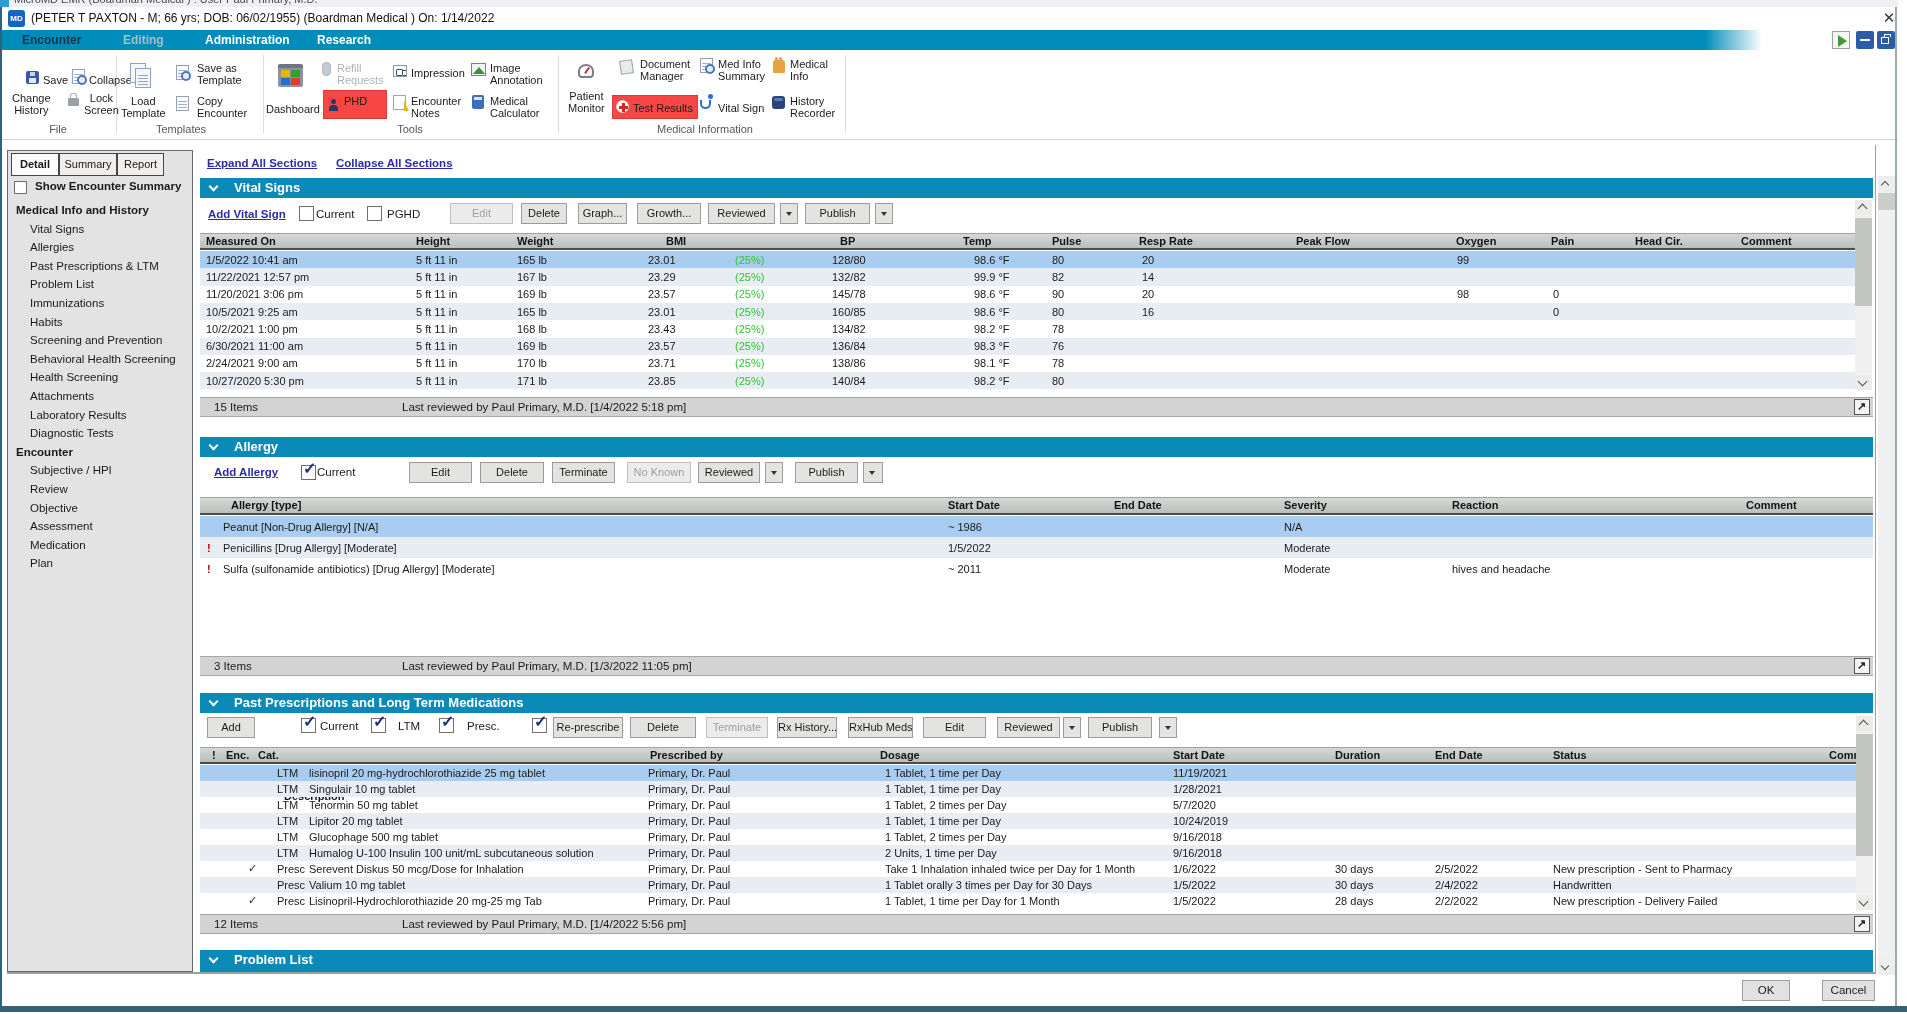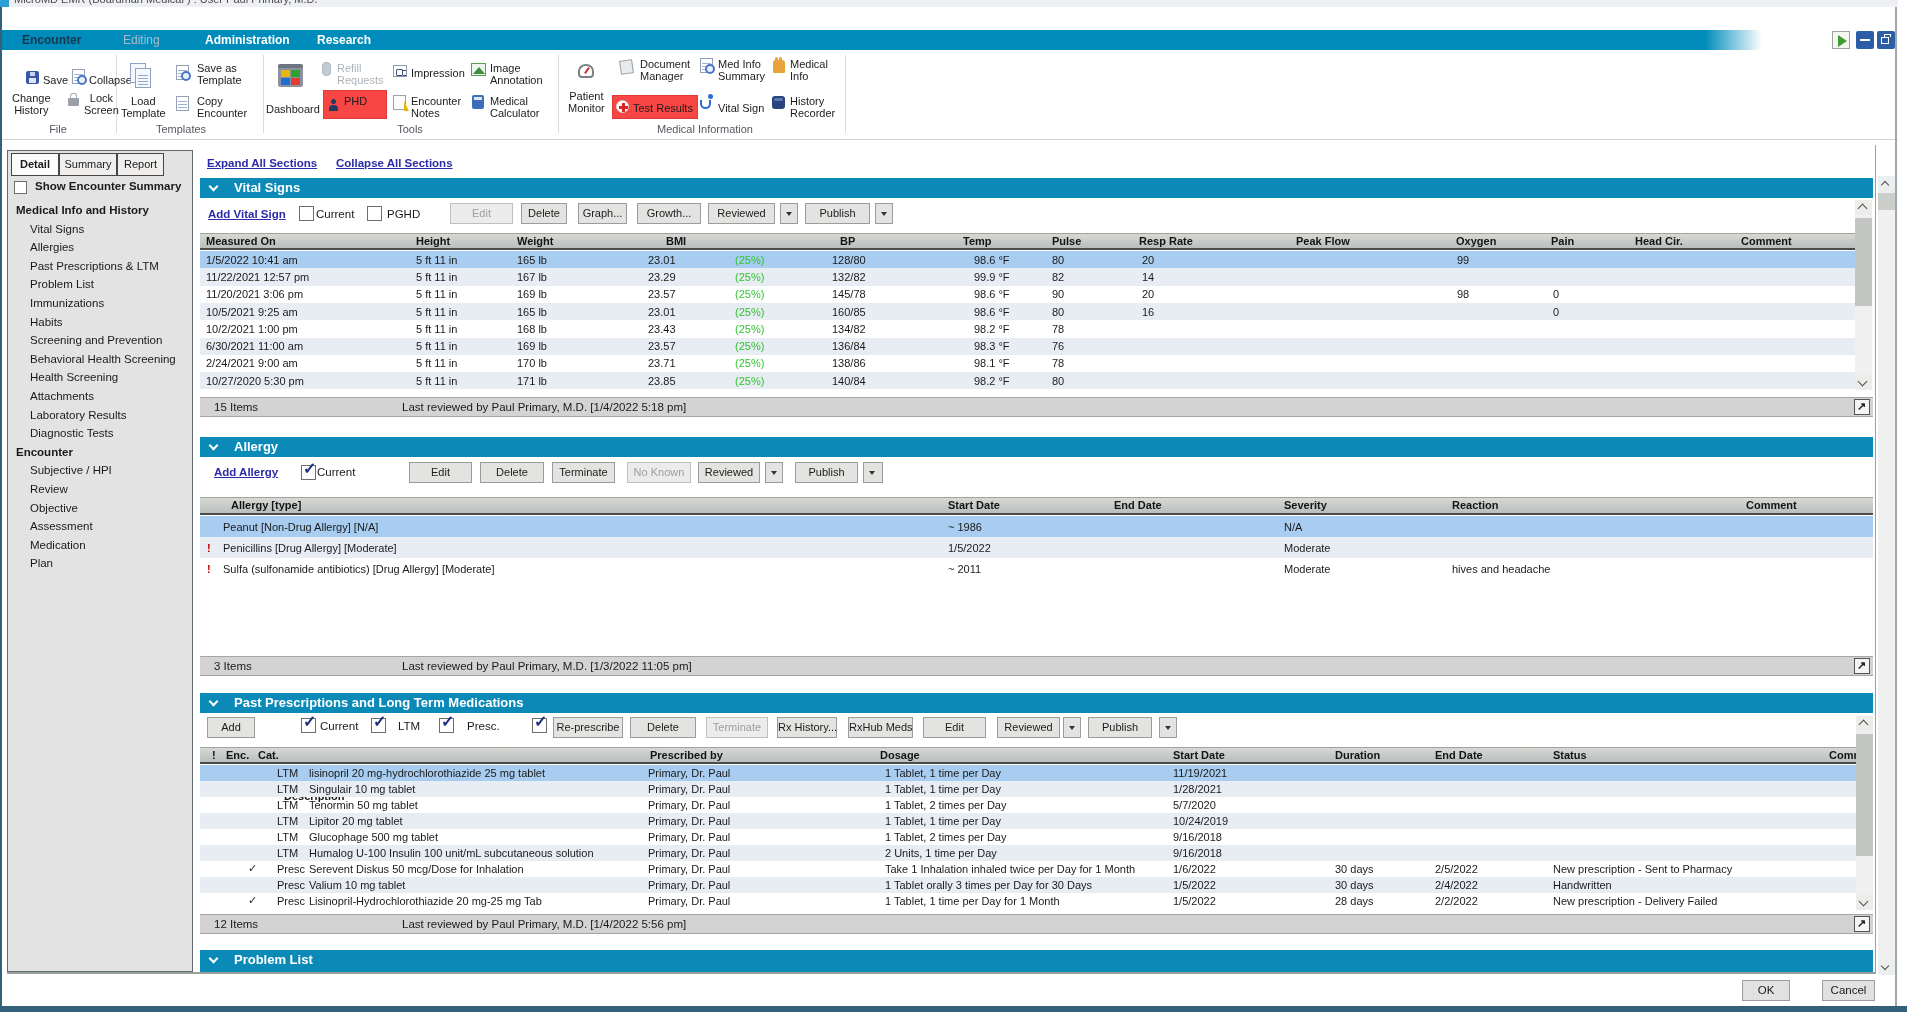--- a/index.html
+++ b/index.html
@@ -18,21 +18,21 @@
   #md-icon { left:8px; top:3px; width:17px; height:17px; background:#1565c0; border-radius:3px;
     color:#fff; font-size:8px; font-weight:bold; text-align:center; line-height:17px; }
   #title-text { left:31px; top:0; height:23px; line-height:23px; font-size:12px; color:#111; white-space:nowrap; }
   #close-x { left:1879px; top:1px; width:20px; height:20px; font-size:15px; color:#333; text-align:center; line-height:20px; }
 
   
   #tabstrip { left:0; top:30px; width:1898px; height:20px;
     background:linear-gradient(90deg,#008cbb 0,#008cbb 1705px,rgba(0,140,187,0) 1762px); }
   .rtab { position:absolute; top:0; height:20px; line-height:20px; font-size:12px; font-weight:bold; }
   #tab-encounter { left:22px; color:#17374d; }
-  #tab-editing { left:123px; color:#a9bccd; font-weight:normal; }
+  #tab-editing { left:123px; color:#a9bccd; font-weight:bold; }
   #tab-administration { left:205px; color:#fff;text-align:right; }
   #tab-research { left:317px; color:#fff; }
   #btn-run { left:1832px; top:1px; width:18px; height:18px; background:#f6f6f2; border:1px solid #9aa89a; }
   #btn-run .tri { position:absolute; left:5px; top:3px; width:0; height:0; border-left:9px solid #3f9b33; border-top:6px solid transparent; border-bottom:6px solid transparent; }
   .bluebtn { position:absolute; top:1px; width:18px; height:18px; background:#2c5ea7; border-radius:2px; }
   #btn-min { left:1856px; } #btn-max { left:1877px; }
   #btn-min .bar { position:absolute; left:4px; top:8px; width:10px; height:2px; background:#fff; }
   #btn-max .sq { position:absolute; left:4px; top:6px; width:8px; height:7px; border:1.5px solid #fff; }
   #btn-max .sq2 { position:absolute; left:7px; top:3px; width:7px; height:3px; border:1.5px solid #fff; border-bottom:none; }
 
@@ -150,20 +150,25 @@
 </style>
 </head>
 <body>
 
 <div id="win">
   <div class="abs" id="sliver">
     <span class="frag"></span>
     <span class="txt">MicroMD EMR (Boardman Medical ) : User Paul Primary, M.D.</span>
   </div>
 
+  <div class="abs" id="titlebar">
+    <div class="abs" id="md-icon">MD</div>
+    <div class="abs" id="title-text">(PETER T PAXTON - M; 66 yrs; DOB: 06/02/1955) (Boardman Medical ) On: 1/14/2022</div>
+    <div class="abs" id="close-x">✕</div>
+  </div>
 
   <div class="abs" id="tabstrip">
     <span class="rtab" id="tab-encounter">Encounter</span>
     <span class="rtab" id="tab-editing">Editing</span>
     <span class="rtab" id="tab-administration">Administration</span>
     <span class="rtab" id="tab-research">Research</span>
     <span class="abs" id="btn-run">
         <span class="tri"></span>
       </span>
     <span class="bluebtn" id="btn-min">

